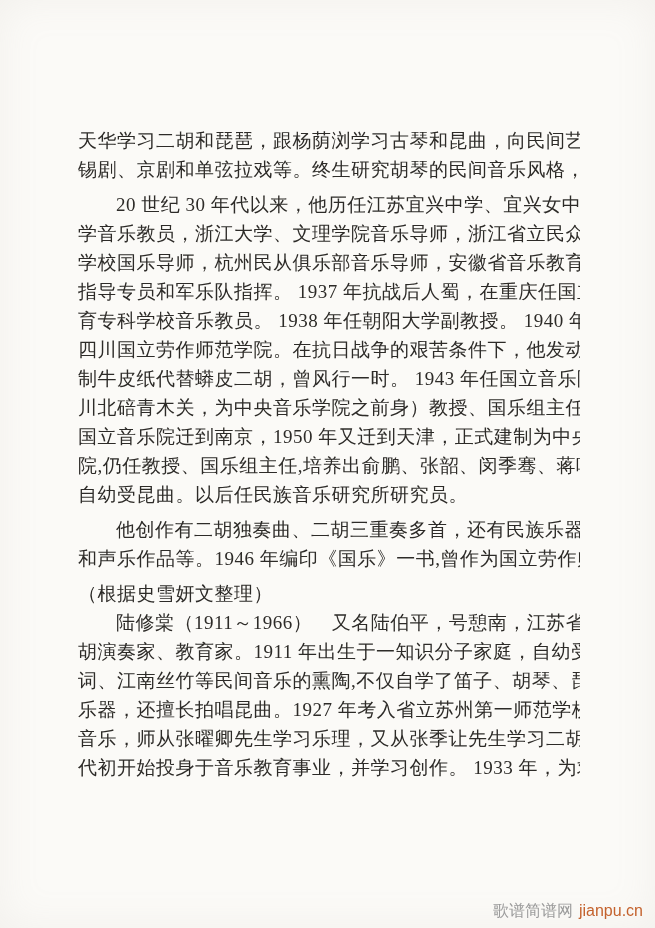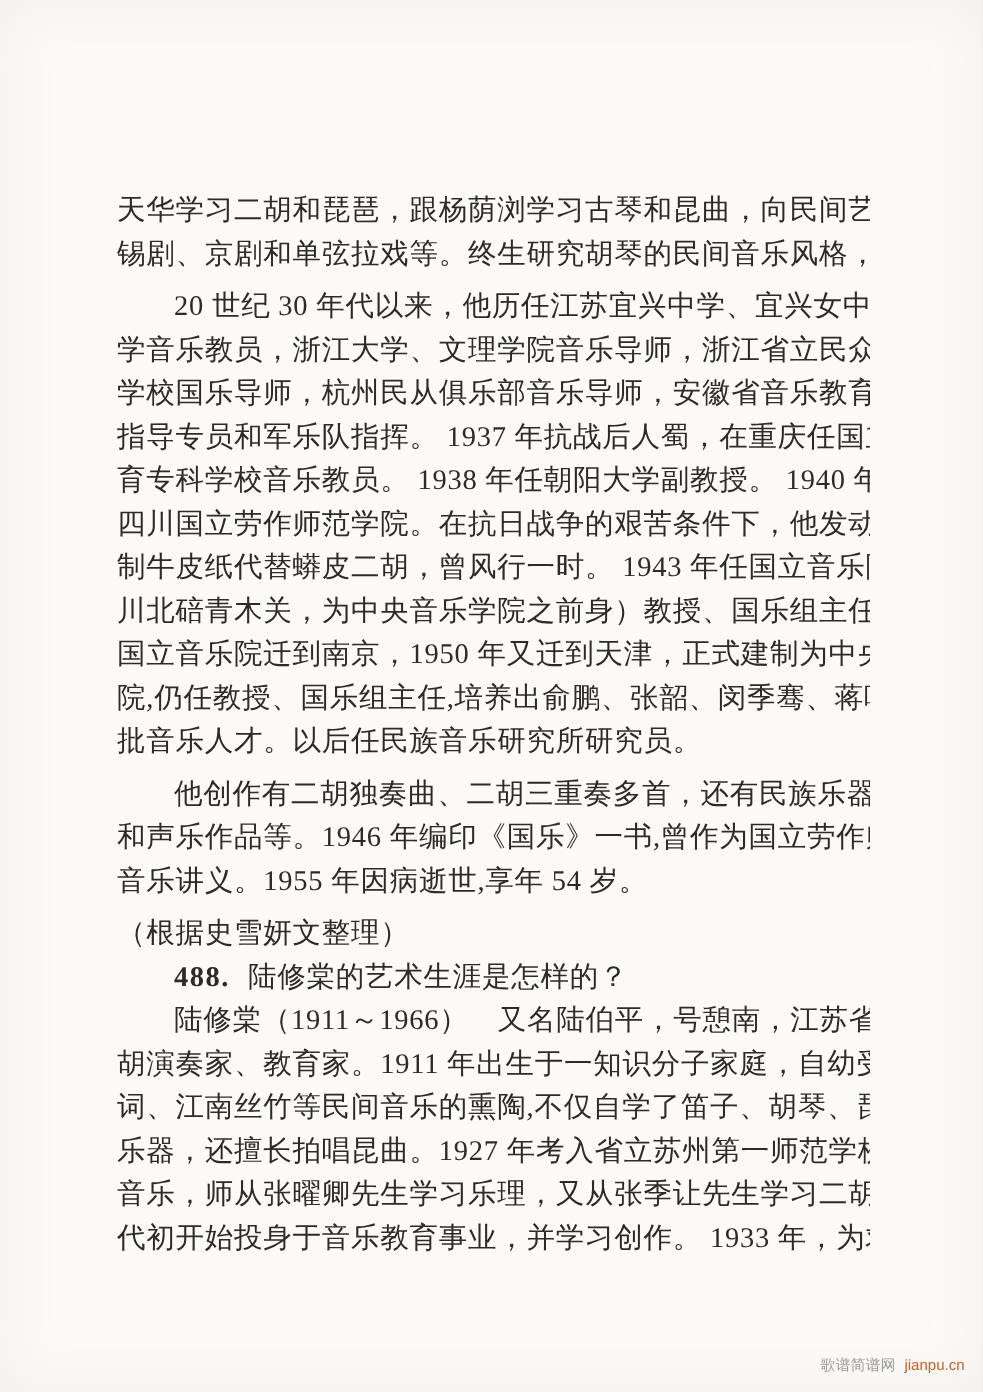--- a/index.html
+++ b/index.html
@@ -36,21 +36,21 @@
   .right { }
   .heading .q-num {
     font-weight: bold;
     letter-spacing: 1px;
     margin-right: 12px;
   }
   .watermark {
     position: absolute;
     right: 12px;
     bottom: 8px;
-    font-size: 10px;
+    font-size: 16px;
     line-height: 18px;
     font-family: "Liberation Sans", "DejaVu Sans", sans-serif;
     white-space: nowrap;
   }
   .wm-name { color: var(--wm-name, #9b9b9b); }
   .wm-url  { color: var(--wm-url, #c4622d); margin-left: 6px; }
 </style>
 </head>
 <body>
 
@@ -63,31 +63,27 @@
     <div class="line indent para-gap">20 世纪 30 年代以来，他历任江苏宜兴中学、宜兴女中、杭州中</div>
     <div class="line">学音乐教员，浙江大学、文理学院音乐导师，浙江省立民众教育实验</div>
     <div class="line">学校国乐导师，杭州民从俱乐部音乐导师，安徽省音乐教育促进会</div>
     <div class="line">指导专员和军乐队指挥。 1937 年抗战后人蜀，在重庆任国立国术体</div>
     <div class="line">育专科学校音乐教员。 1938 年任朝阳大学副教授。 1940 年任教于</div>
     <div class="line">四川国立劳作师范学院。在抗日战争的艰苦条件下，他发动学生自</div>
     <div class="line">制牛皮纸代替蟒皮二胡，曾风行一时。 1943 年任国立音乐院（在四</div>
     <div class="line">川北碚青木关，为中央音乐学院之前身）教授、国乐组主任。1947 年</div>
     <div class="line">国立音乐院迁到南京，1950 年又迁到天津，正式建制为中央音乐学</div>
     <div class="line">院,仍任教授、国乐组主任,培养出俞鹏、张韶、闵季骞、蒋咏荷等一大</div>
-    <div class="line">批音乐人才。以后任民族音乐研究所研究员。</div>
+    <div class="line">自幼受昆曲。以后任民族音乐研究所研究员。</div>
 
     <div class="line indent para-gap">他创作有二胡独奏曲、二胡三重奏多首，还有民族乐器小合奏</div>
     <div class="line">和声乐作品等。1946 年编印《国乐》一书,曾作为国立劳作师范学院</div>
-    <div class="line">音乐讲义。1955 年因病逝世,享年 54 岁。</div>
 
     <div class="line right para-gap">（根据史雪妍文整理）</div>
 
-    <div class="line indent heading">
-      <span class="q-num">488.</span><span class="q-title">陆修棠的艺术生涯是怎样的？</span>
-    </div>
 
     <div class="line indent">陆修棠（1911～1966）　又名陆伯平，号憩南，江苏省昆山人，二</div>
     <div class="line">胡演奏家、教育家。1911 年出生于一知识分子家庭，自幼受昆曲、弹</div>
     <div class="line">词、江南丝竹等民间音乐的熏陶,不仅自学了笛子、胡琴、琵琶等民族</div>
     <div class="line">乐器，还擅长拍唱昆曲。1927 年考入省立苏州第一师范学校，专攻</div>
     <div class="line">音乐，师从张曜卿先生学习乐理，又从张季让先生学习二胡。 30 年</div>
     <div class="line">代初开始投身于音乐教育事业，并学习创作。 1933 年，为求得继续</div>
 
   </div>
 

